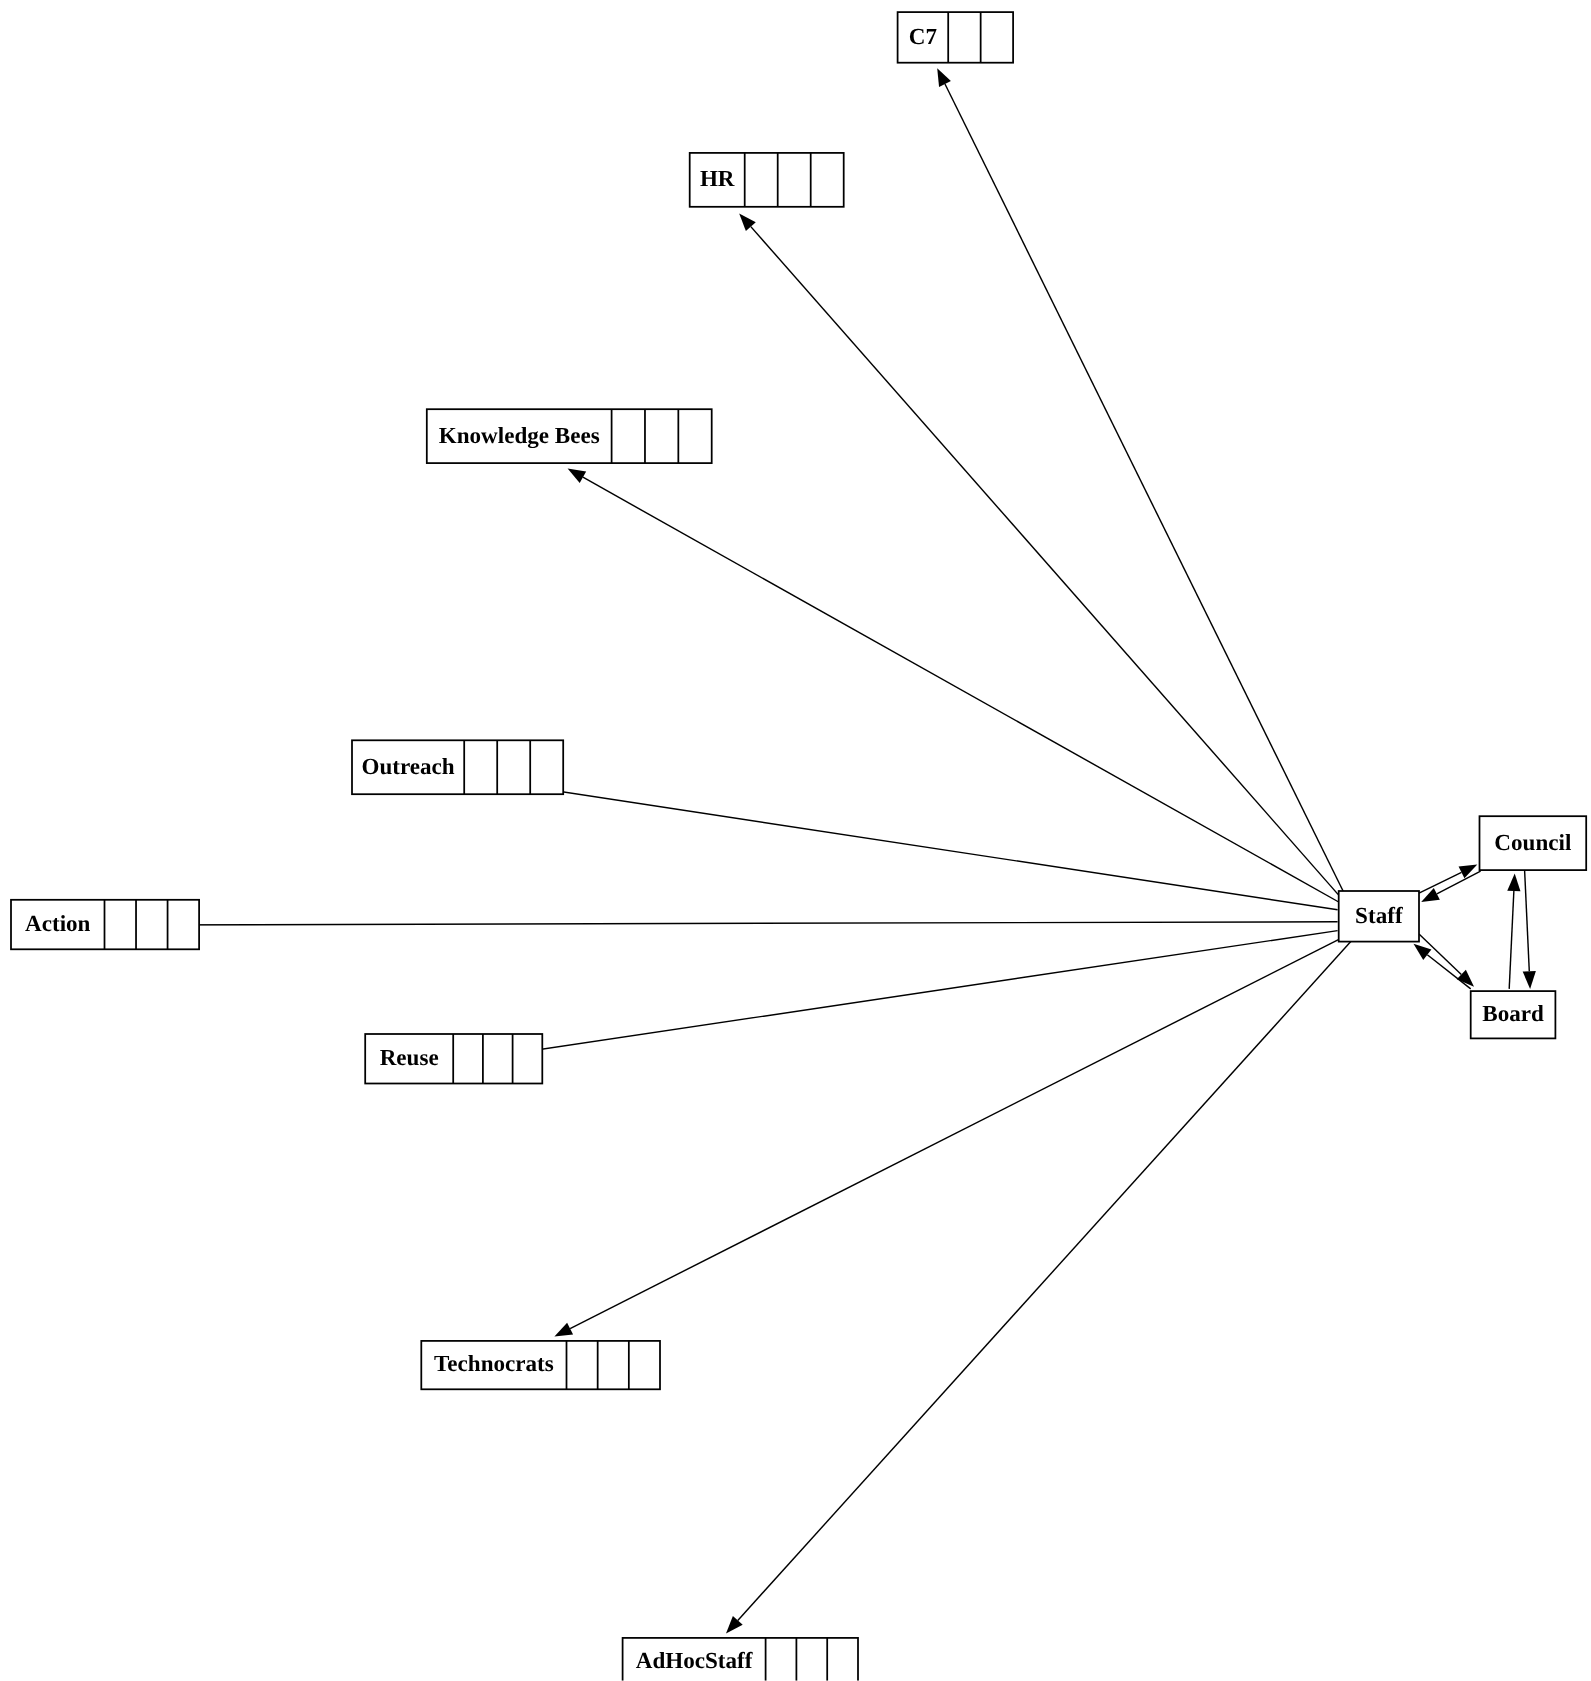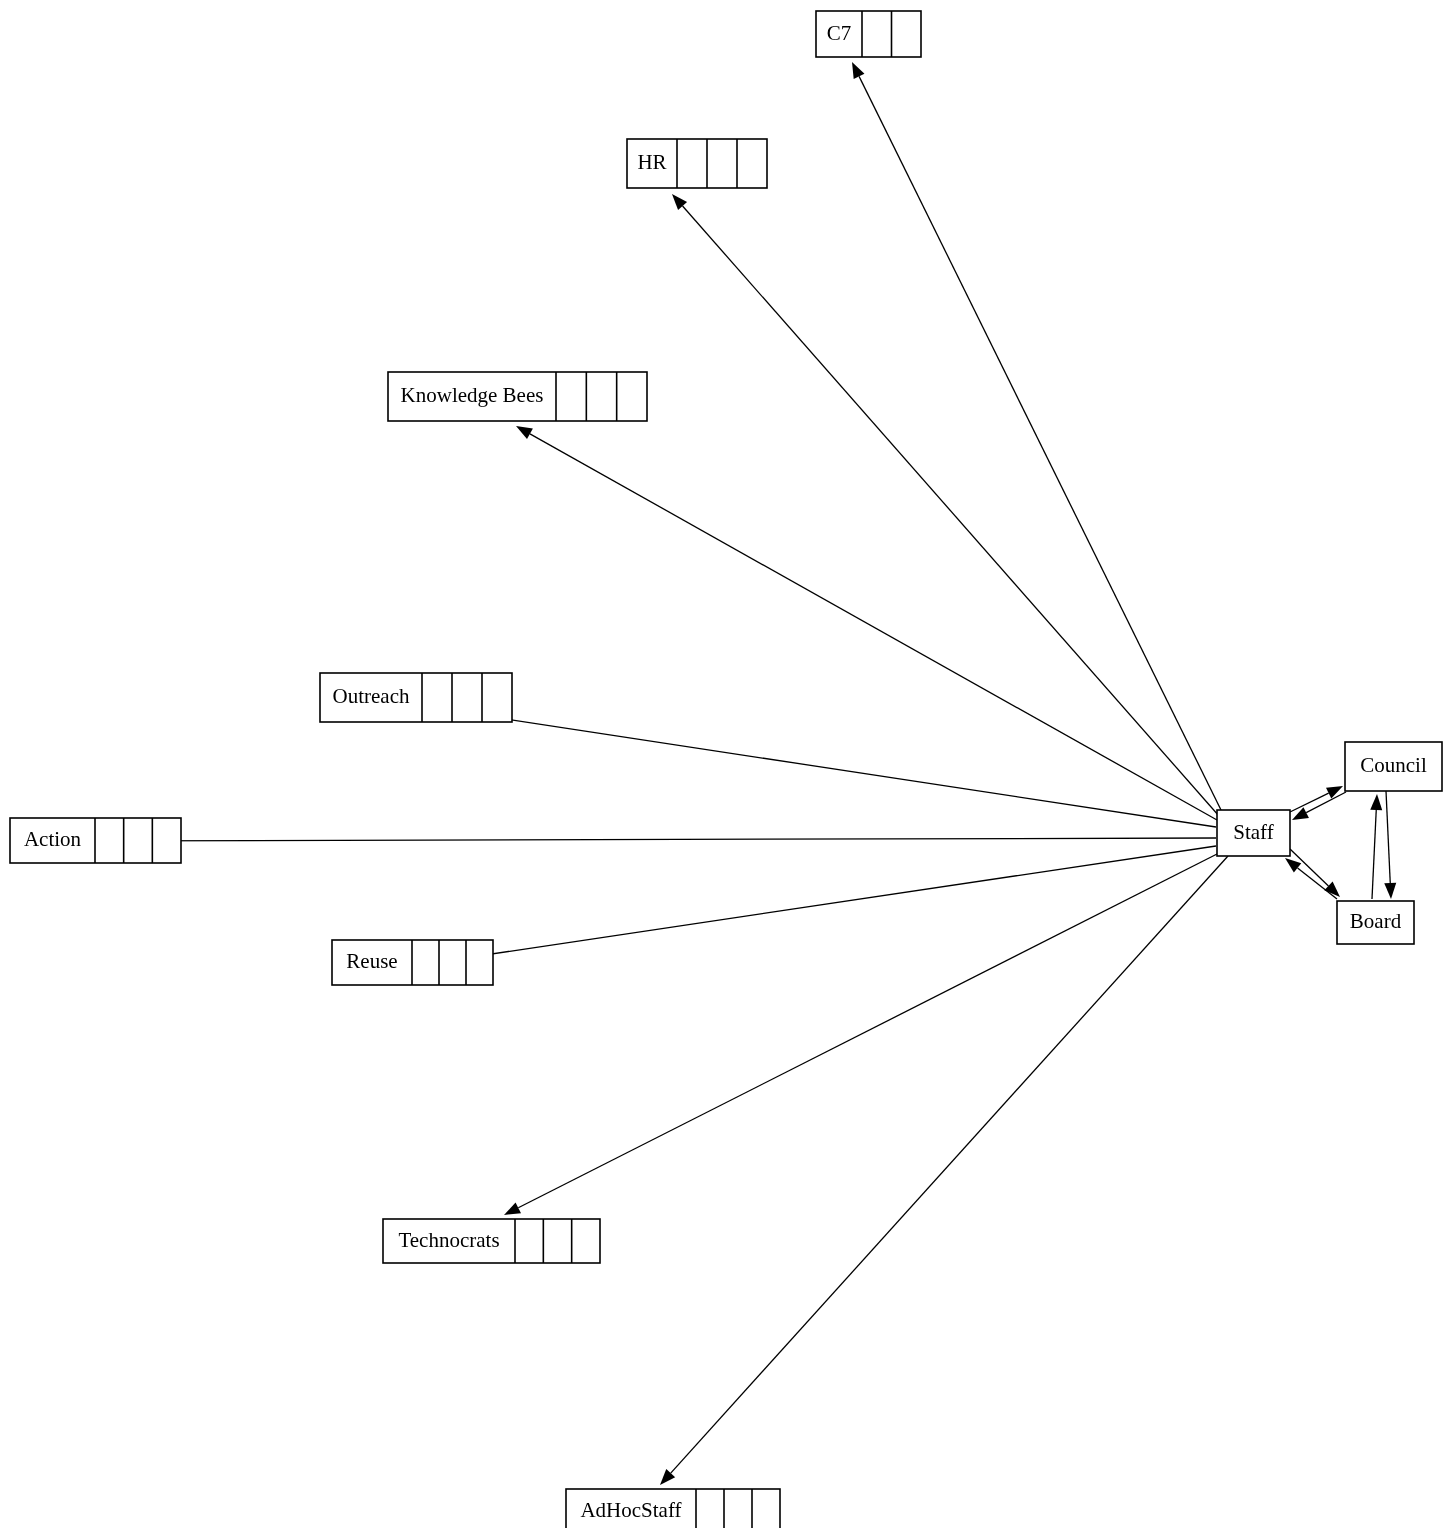--- a/index.html
+++ b/index.html
@@ -7,20 +7,21 @@
     padding: 0;
     background: #ffffff;
   }
   #canvas-wrap {
     position: relative;
     width: 1446px;
     height: 1528px;
     background: #ffffff;
     overflow: hidden;
     font-family: "Liberation Serif", "DejaVu Serif", serif;
+    font-weight: bold;
   }
   svg#diagram {
     position: absolute;
     left: 0;
     top: 0;
     width: 1446px;
     height: 1528px;
     display: block;
   }
   .node-rect {

